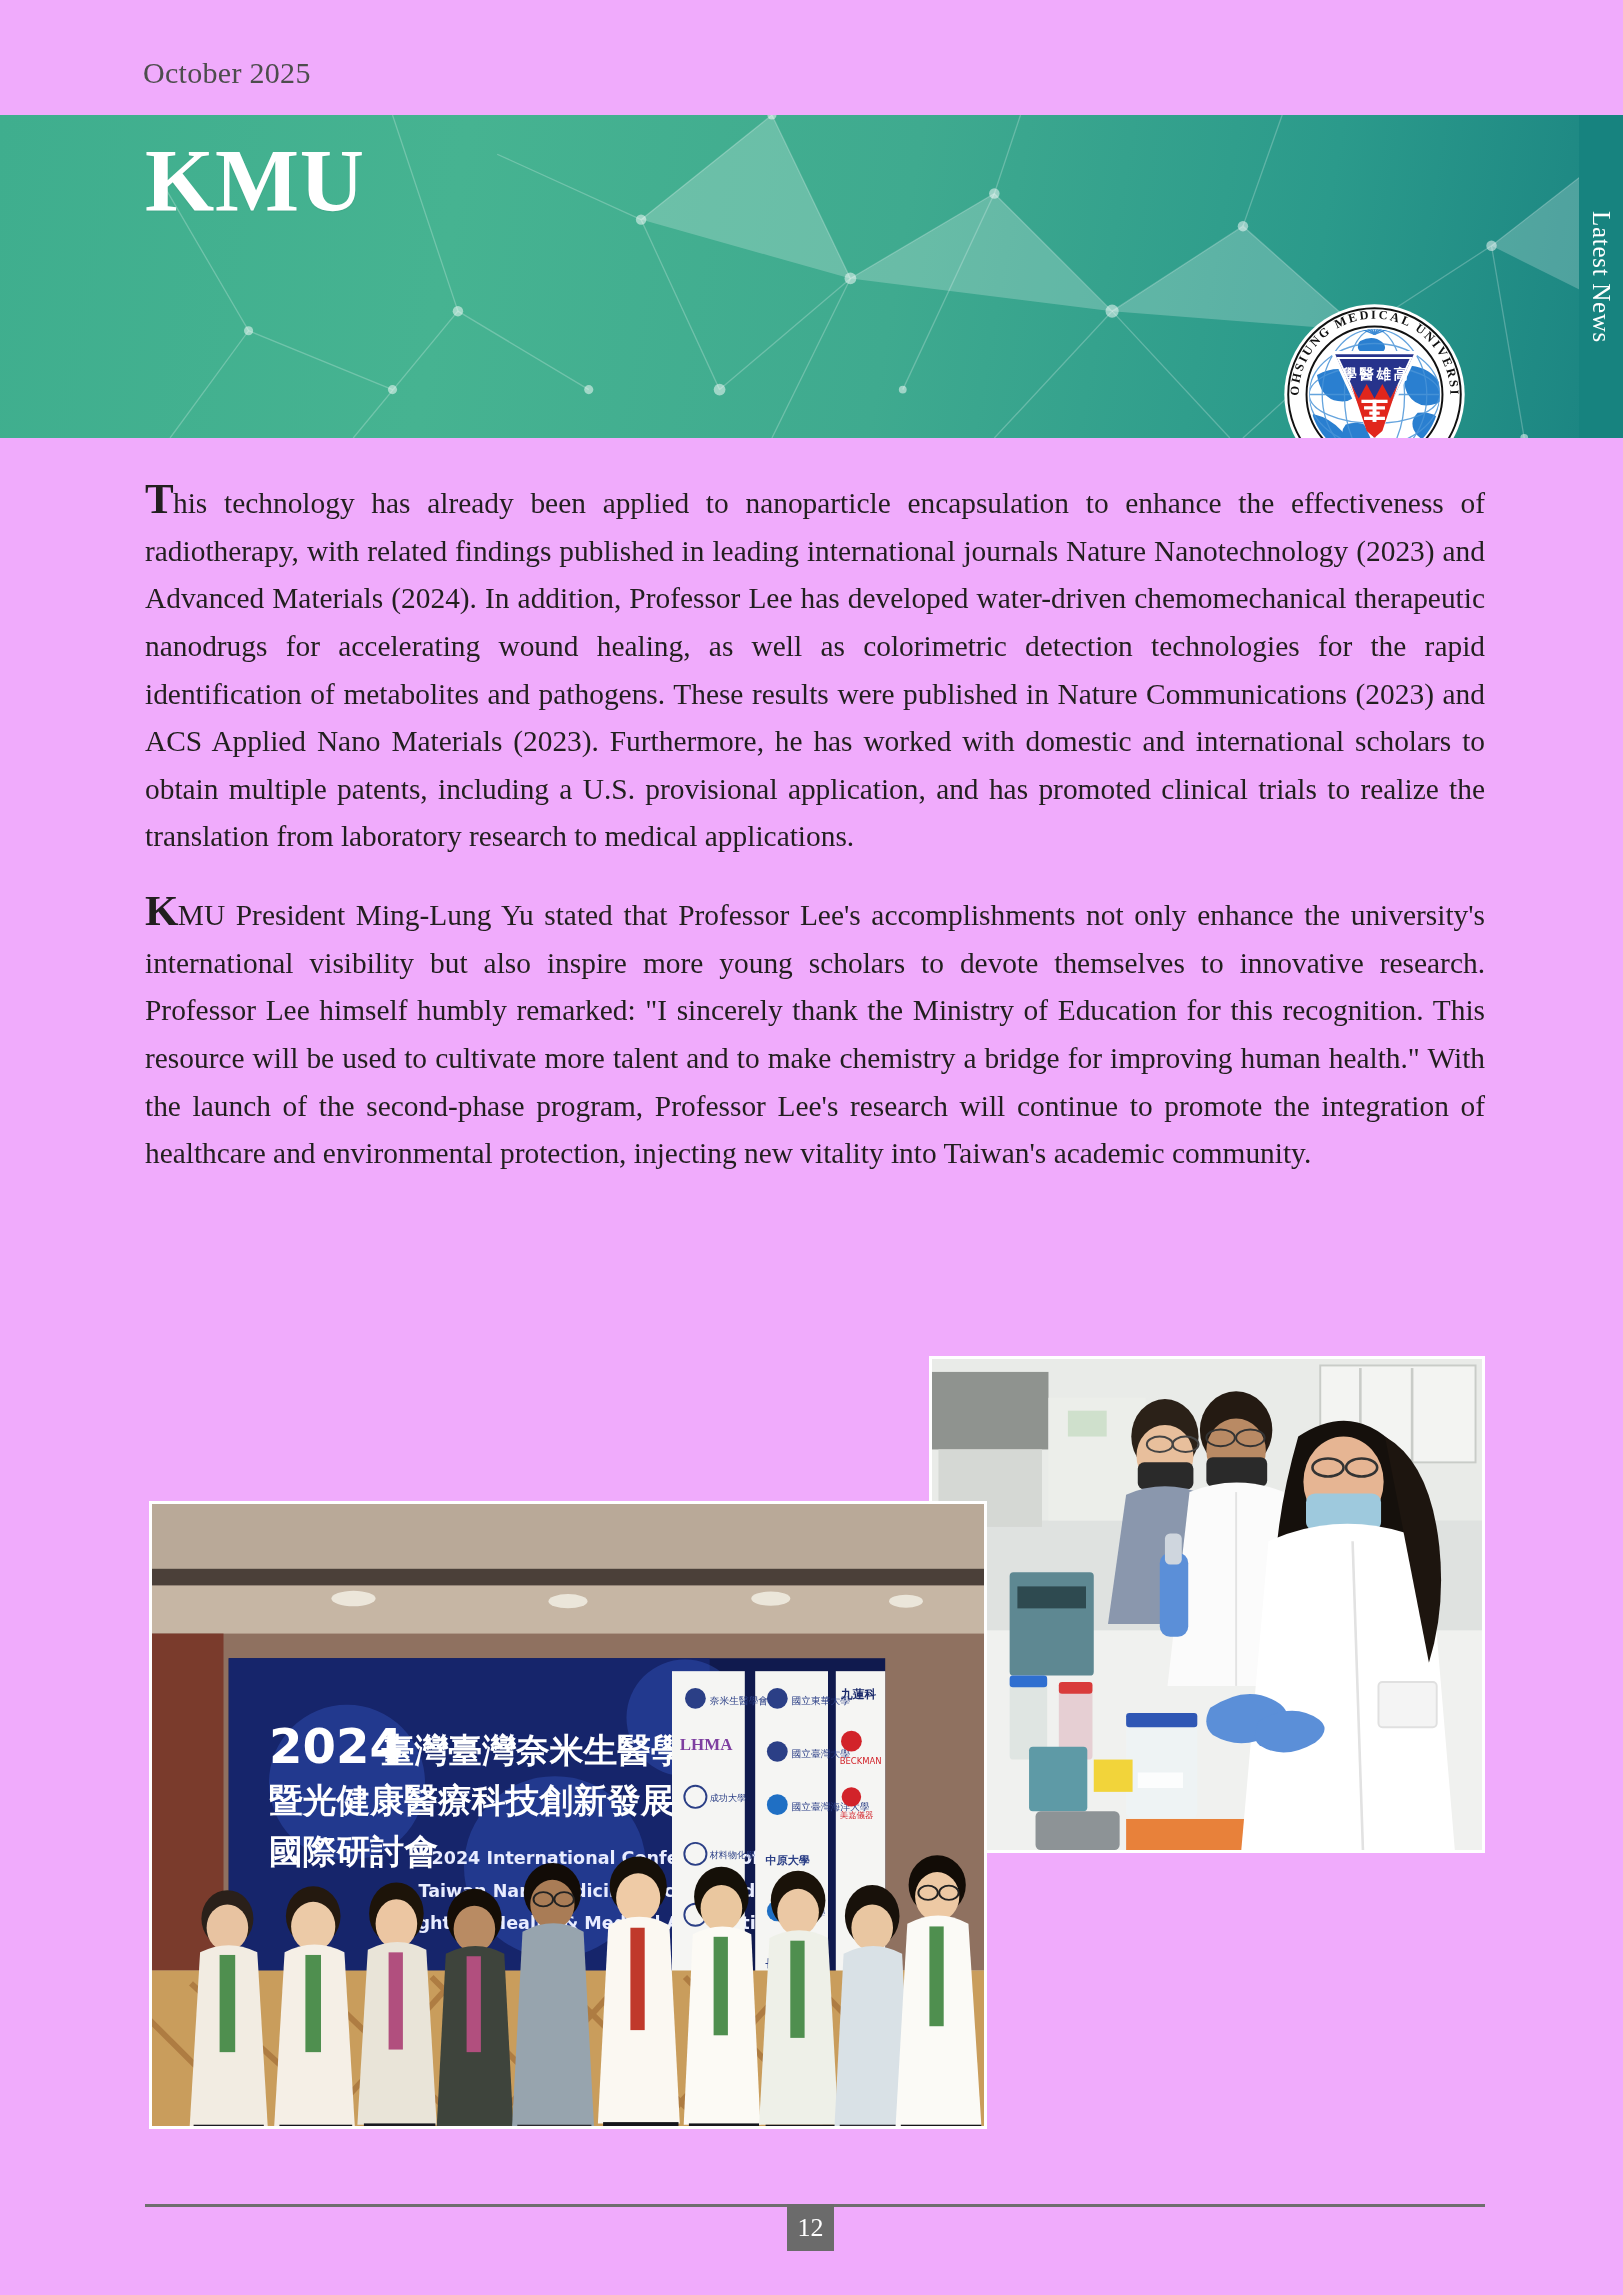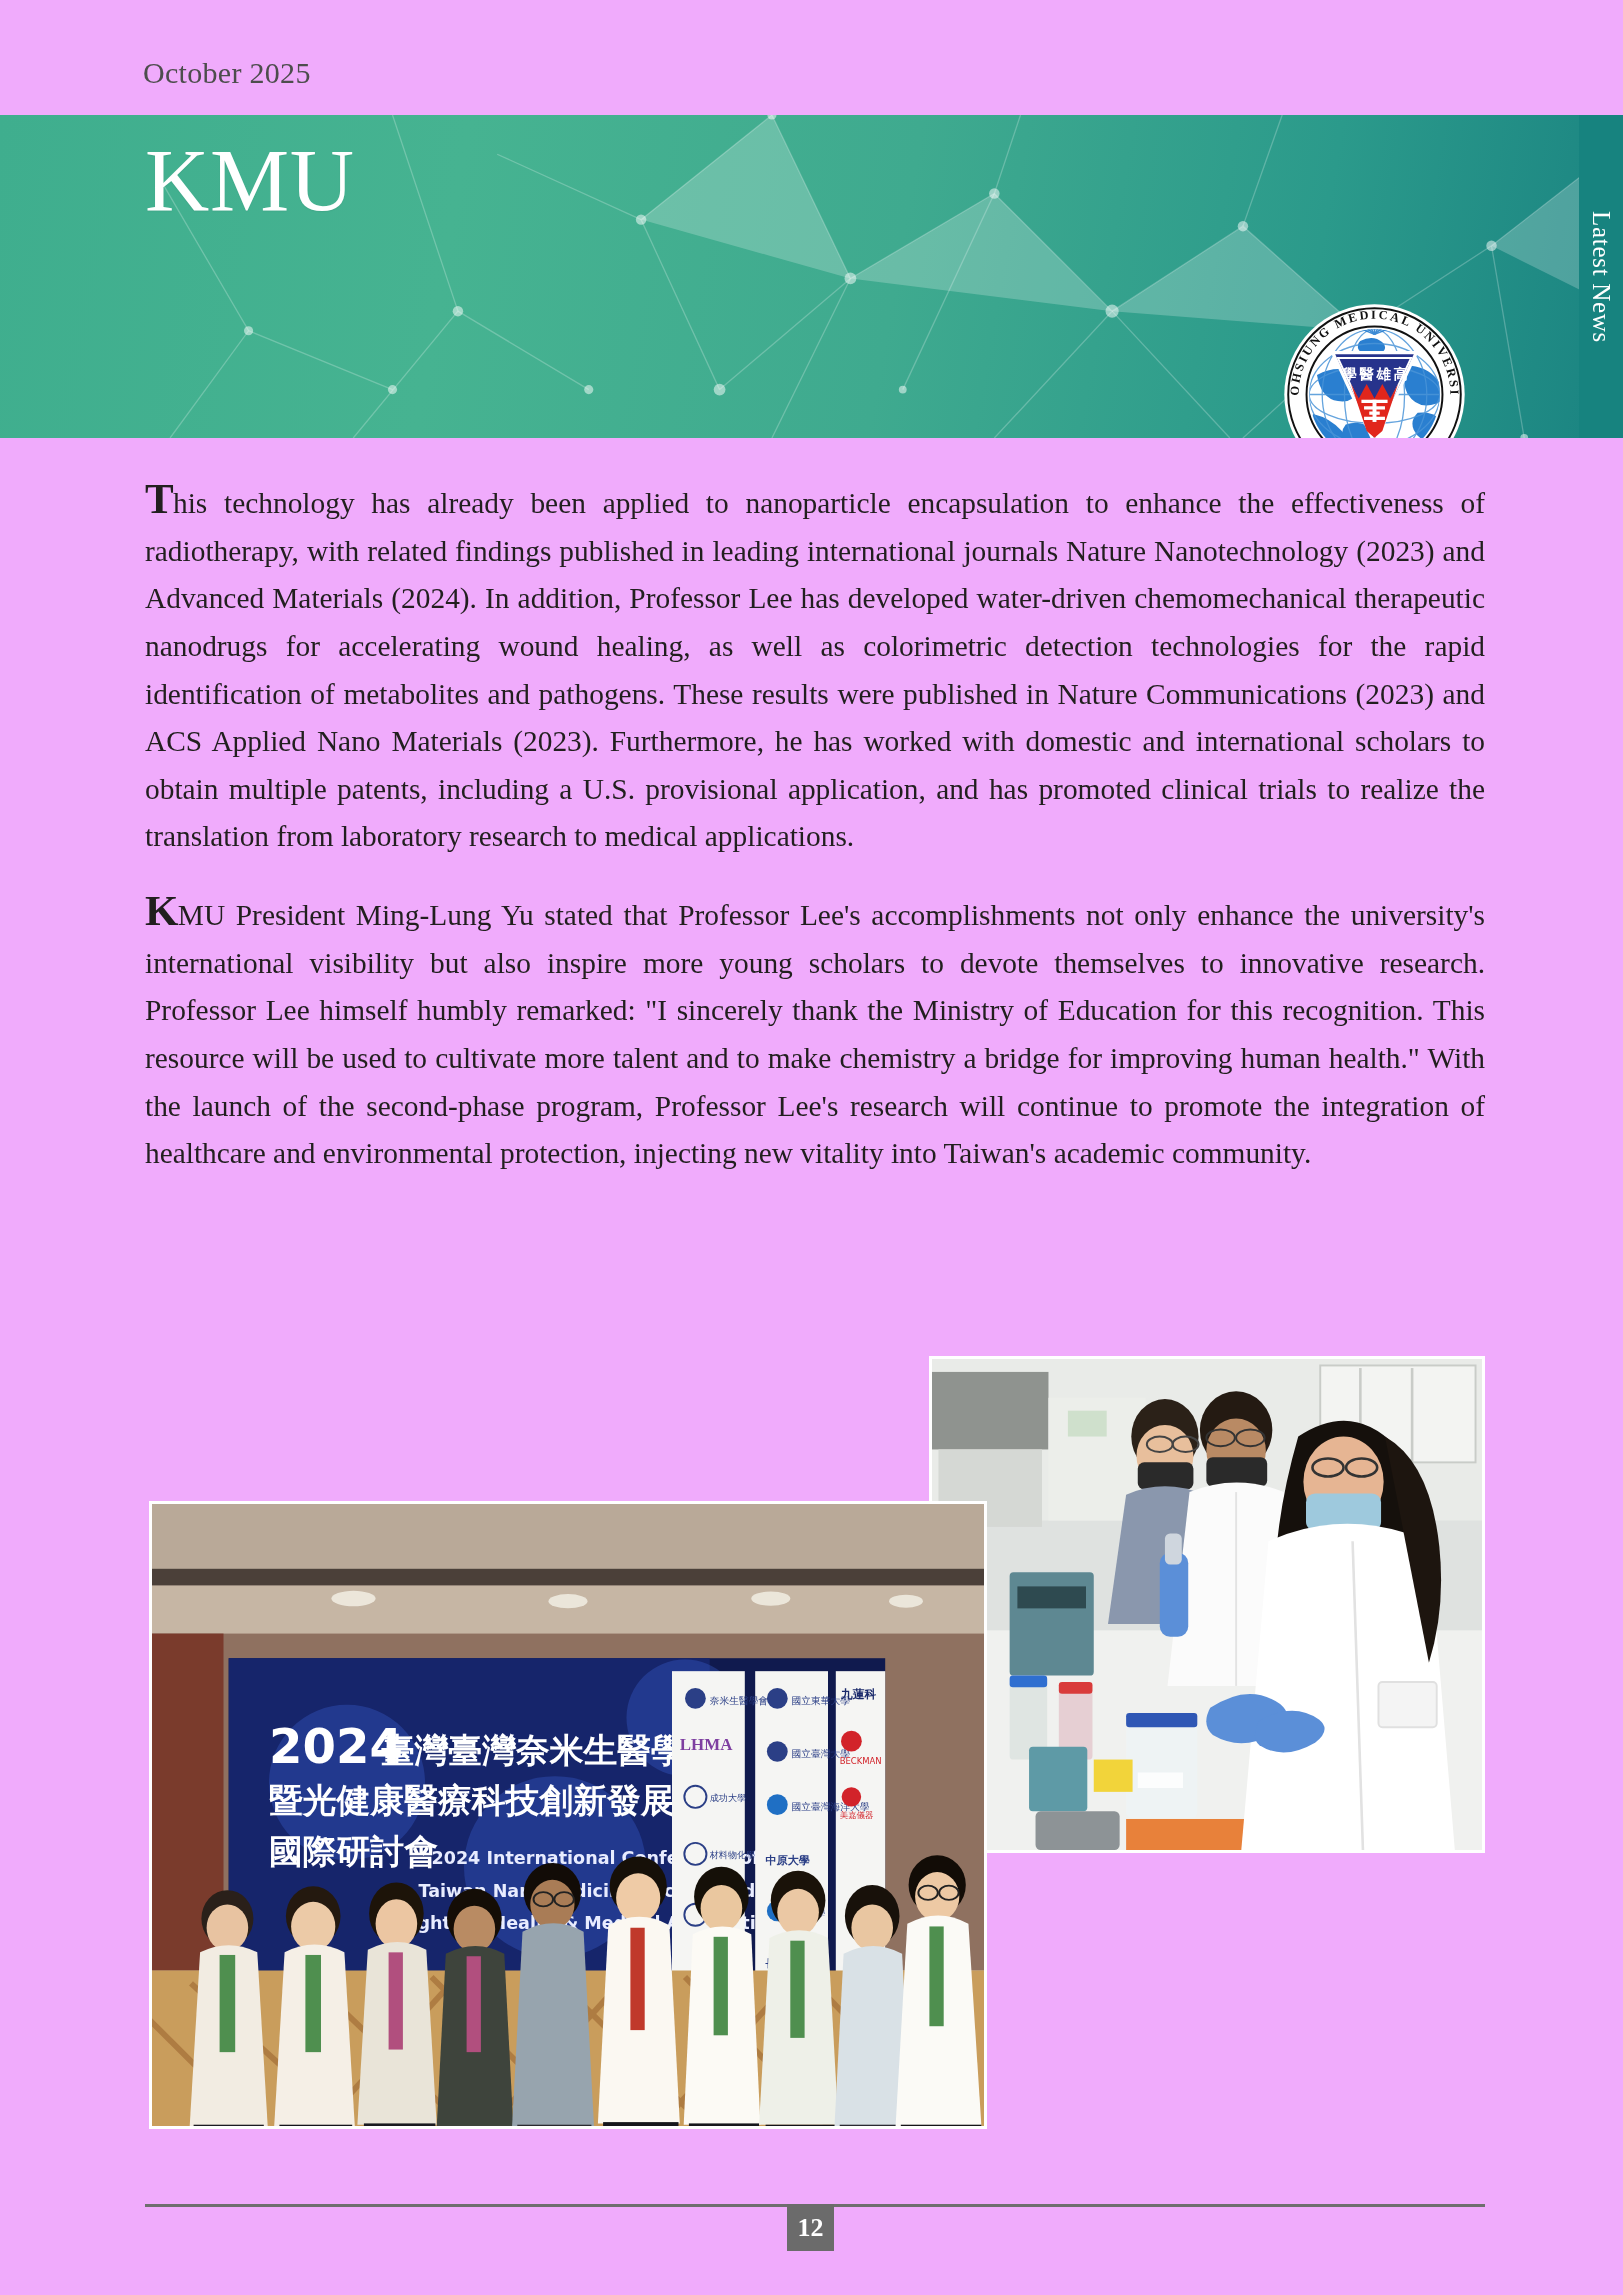--- a/index.html
+++ b/index.html
@@ -19,21 +19,21 @@
 
   
   .banner {
     position:absolute; left:0; top:115px; width:1623px; height:323px;
     background:linear-gradient(100deg,#3fae8e 0%, #46b391 28%, #3faa8f 55%, #2b9a8b 80%, #1a8381 100%);
     overflow:hidden;
   }
   .banner-net { position:absolute; inset:0; width:100%; height:100%; }
   .banner-title {
     position:absolute; left:145px; top:19.6px;
-    color:#ffffff; font-size:89px; line-height:1.02; font-weight:400;
+    color:#ffffff; font-size:89px; line-height:1.02; font-weight:700;
     letter-spacing:0.7px; text-shadow:0 0.7px 1.3px rgba(0,0,0,.06);
   }
   .banner-title .l2 { display:block; }
 
   
   .logo-wrap { position:absolute; left:1283px; top:188px; width:183px; height:183px; }
 
   
   .side-tab {
     position:absolute; right:0; top:115px; width:44px; height:323px;
@@ -65,21 +65,21 @@
   .photo-group { left:149px; top:1501px; width:838px; height:628px; border:3.3px solid #fff; z-index:3; }
 
   
   .footer-rule {
     position:absolute; left:145px; top:2204px; width:1340px; height:2.6px;
     background:#6e6e6e;
   }
   .page-num {
     position:absolute; left:787px; top:2204px; width:47px; height:47px;
     background:#6b6b6b; color:#fff; font-size:26px;
-    display:flex; align-items:center; justify-content:center;font-weight:bold;
+    display:flex; align-items:center; justify-content:center;
   }
 </style>
 </head>
 <body>
 
 <div class="page">
 
   <div class="date-line">October 2025</div>
 
   <div class="banner">

